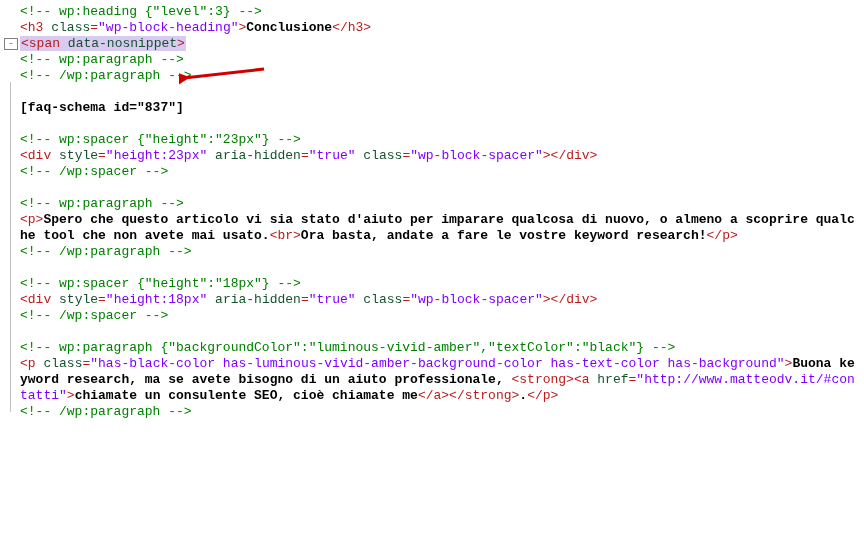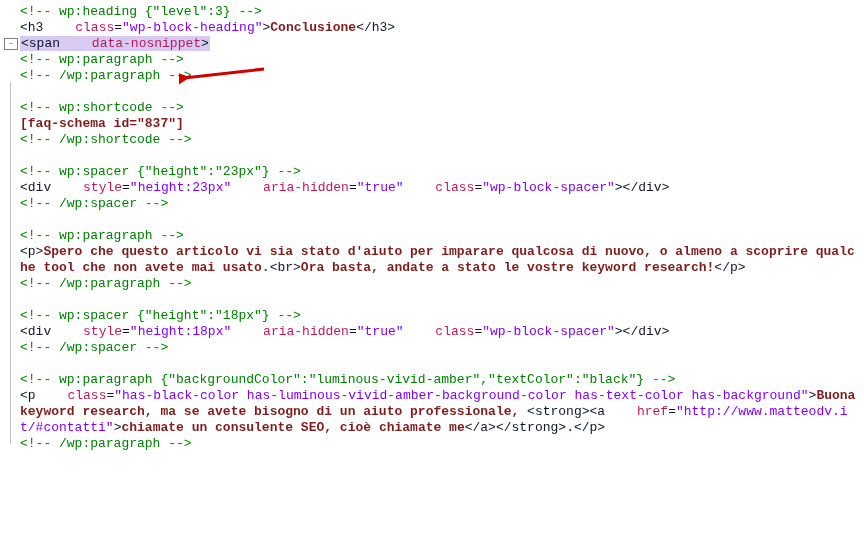--- a/index.html
+++ b/index.html
@@ -23,25 +23,25 @@
     vertical-align: middle;
     margin-right: 2px;
   }
   .line-wrap {
     white-space: pre-wrap;
     word-break: break-all;
     margin-left: 16px;
   }
   .gline { white-space: nowrap; }
   .code-area { position: relative; }
-  .tag { color: #0f172a; font-family: Liberation Mono, monospace; }
-  .attr-name { color: #be185d; margin-left: 24px; }
+  .tag { color: #b91c1c; font-family: Liberation Mono, monospace; }
+  .attr-name { color: #14532d; }
   .attr-val { color: #8000ff; }
   .comment { color: #008000; }
-  .text { color: #7f1d1d; font-weight: bold; }
+  .text { color: #000000; font-weight: bold; }
   .highlight {
     background: #d8caf0;
     padding: 0 1px;
   }
   .arrow-red {
     position: absolute;
     pointer-events: none;
   }
   .arrow-red svg { display: block; }
   .fold-line {
@@ -86,39 +86,37 @@
 
 <div class="gline"><span class="gutter">-</span><span class="highlight"><span class="tag">&lt;<span>span</span></span> <span class="attr-name">data-nosnippet</span><span class="tag">&gt;</span></span></div>
 
 <div class="line-wrap"><span class="comment">&lt;!-- wp:paragraph --&gt;</span></div>
 
 
 <div class="line-wrap"><span class="comment">&lt;!-- /wp:paragraph --&gt;</span></div>
 
 <div class="line-wrap">&nbsp;</div>
 
-<div class="line-wrap"><span class="comment">&lt;!-- wp:shortcode --&gt;</span></div>
 
 <div class="line-wrap"><span class="text">[faq-schema id="837"]</span></div>
 
-<div class="line-wrap"><span class="comment">&lt;!-- /wp:shortcode --&gt;</span></div>
 
 <div class="line-wrap">&nbsp;</div>
 
 <div class="line-wrap"><span class="comment">&lt;!-- wp:spacer {"height":"23px"} --&gt;</span></div>
 
 <div class="line-wrap"><span class="tag">&lt;div</span> <span class="attr-name">style</span><span class="tag">=</span><span class="attr-val">"height:23px"</span> <span class="attr-name">aria-hidden</span><span class="tag">=</span><span class="attr-val">"true"</span> <span class="attr-name">class</span><span class="tag">=</span><span class="attr-val">"wp-block-spacer"</span><span class="tag">&gt;&lt;/div&gt;</span></div>
 
 <div class="line-wrap"><span class="comment">&lt;!-- /wp:spacer --&gt;</span></div>
 
 <div class="line-wrap">&nbsp;</div>
 
 <div class="line-wrap"><span class="comment">&lt;!-- wp:paragraph --&gt;</span></div>
 
-<div class="line-wrap"><span class="tag">&lt;p&gt;</span><span class="text">Spero che questo articolo vi sia stato d'aiuto per imparare qualcosa di nuovo, o almeno a scoprire qualche tool che non avete mai usato.</span><span class="tag">&lt;br&gt;</span><span class="text">Ora basta, andate a stato le vostre keyword research!</span><span class="tag">&lt;/p&gt;</span></div>
+<div class="line-wrap"><span class="tag">&lt;p&gt;</span><span class="text">Spero che questo articolo vi sia stato d'aiuto per imparare qualcosa di nuovo, o almeno a scoprire qualche tool che non avete mai usato.</span><span class="tag">&lt;br&gt;</span><span class="text">Ora basta, andate a fare le vostre keyword research!</span><span class="tag">&lt;/p&gt;</span></div>
 
 <div class="line-wrap"><span class="comment">&lt;!-- /wp:paragraph --&gt;</span></div>
 
 <div class="line-wrap">&nbsp;</div>
 
 <div class="line-wrap"><span class="comment">&lt;!-- wp:spacer {"height":"18px"} --&gt;</span></div>
 
 <div class="line-wrap"><span class="tag">&lt;div</span> <span class="attr-name">style</span><span class="tag">=</span><span class="attr-val">"height:18px"</span> <span class="attr-name">aria-hidden</span><span class="tag">=</span><span class="attr-val">"true"</span> <span class="attr-name">class</span><span class="tag">=</span><span class="attr-val">"wp-block-spacer"</span><span class="tag">&gt;&lt;/div&gt;</span></div>
 
 <div class="line-wrap"><span class="comment">&lt;!-- /wp:spacer --&gt;</span></div>

